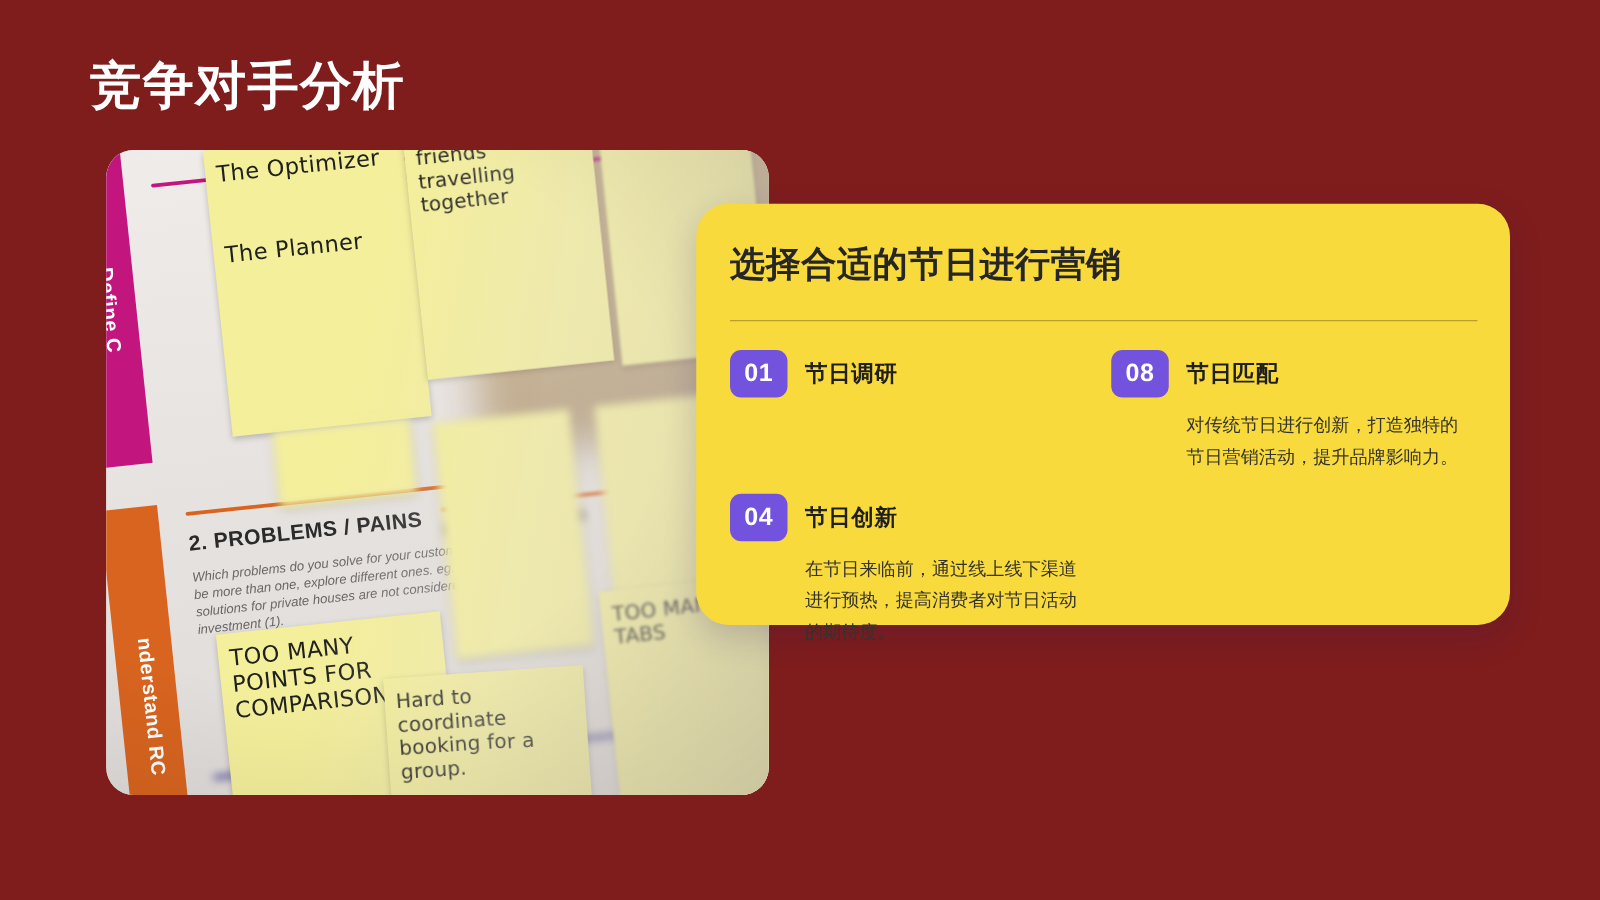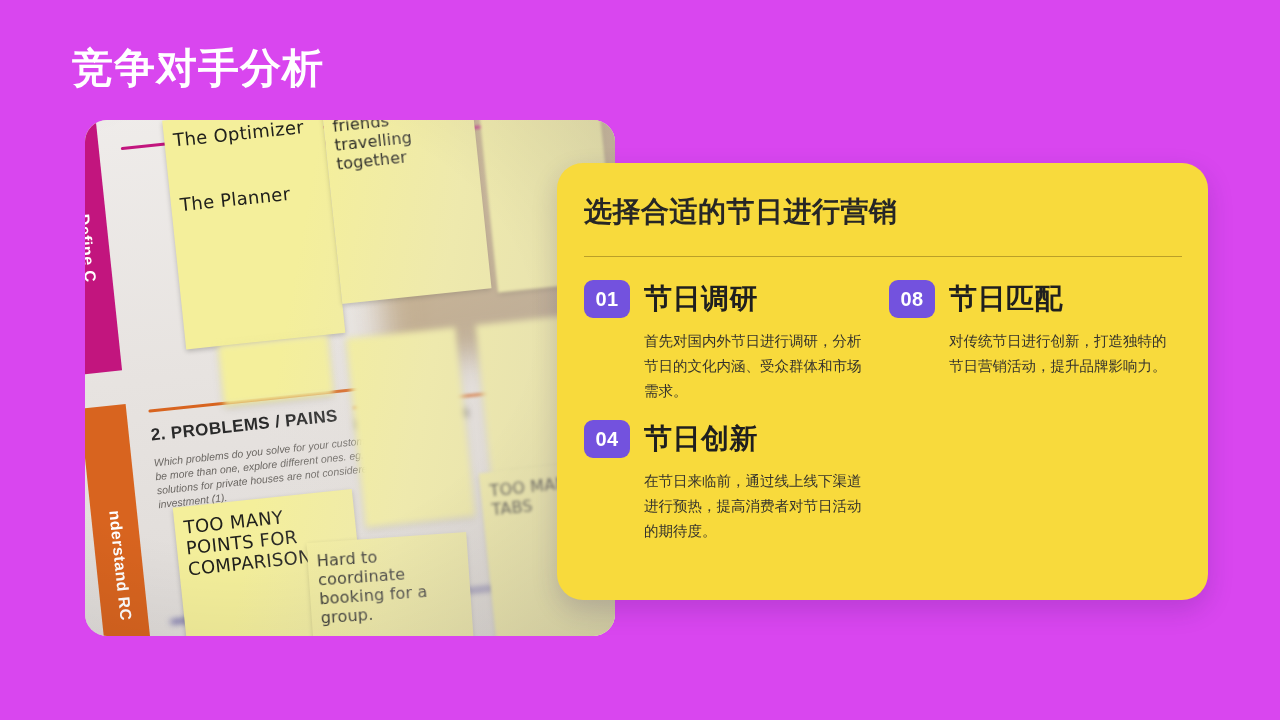--- a/index.html
+++ b/index.html
@@ -11,21 +11,21 @@
     width: 1280px;
     height: 720px;
     overflow: hidden;
     font-family: "Liberation Sans", "DejaVu Sans", sans-serif;
   }
 
   .slide {
     position: relative;
     width: 1280px;
     height: 720px;
-    background: #d946ef;
+    background: #7f1d1d;
     overflow: hidden;
   }
 
   
   .slide-title {
     position: absolute;
     left: 72px;
     top: 44px;
     font-size: 41px;
     font-weight: bold;
@@ -152,21 +152,21 @@
     background: radial-gradient(120% 95% at 30% 40%, rgba(0,0,0,0) 45%, rgba(0,0,0,.14) 100%);
     pointer-events: none;
   }
 
   
   .card {
     position: absolute;
     left: 557px;
     top: 163px;
     width: 651px;
-    height: 437px;
+    height: 337px;
     background: #f8da3c;
     border-radius: 26px;
     box-shadow: 0 10px 26px rgba(40, 20, 90, .18);
   }
   .card-title {
     position: absolute;
     left: 27px;
     top: 30px;
     font-size: 28px;
     font-weight: bold;
@@ -209,21 +209,21 @@
     color: #ffffff;
     font-size: 20px;
     font-weight: bold;
     letter-spacing: .5px;
     display: flex;
     align-items: center;
     justify-content: center;
     flex: none;
   }
   .item-title {
-    font-size: 28px;
+    font-size: 18px;
     font-weight: bold;
     color: #1f1f1f;
     letter-spacing: .5px;
     white-space: nowrap;
   }
   .item-desc {
     margin-top: 11px;
     margin-left: 60px;
     font-size: 14.5px;
     line-height: 25px;
@@ -289,21 +289,20 @@
     <div class="card-title">选择合适的节日进行营销</div>
     <div class="card-divider"></div>
 
     <div class="grid">
 
       <div class="item">
         <div class="item-head">
           <div class="badge">01</div>
           <div class="item-title">节日调研</div>
         </div>
-        <div class="item-desc">首先对国内外节日进行调研，分析节日的文化内涵、受众群体和市场需求。</div>
       </div>
 
 
       <div class="item">
         <div class="item-head">
           <div class="badge">08</div>
           <div class="item-title">节日匹配</div>
         </div>
         <div class="item-desc">对传统节日进行创新，打造独特的节日营销活动，提升品牌影响力。</div>
       </div>

